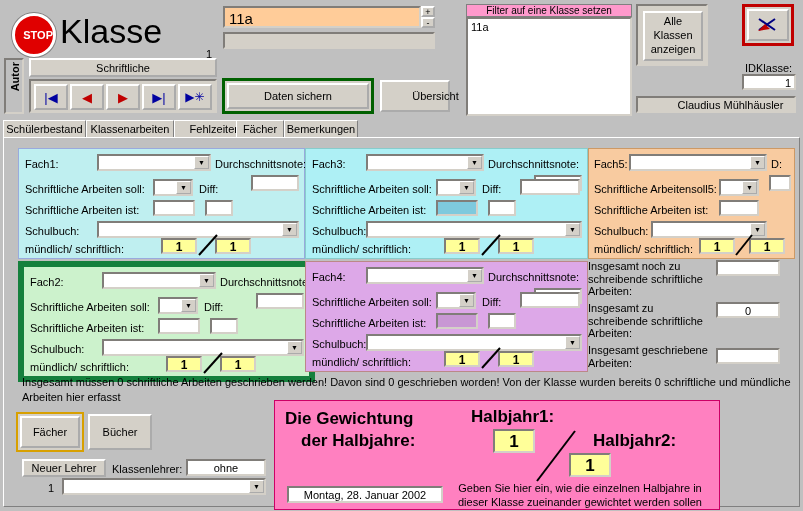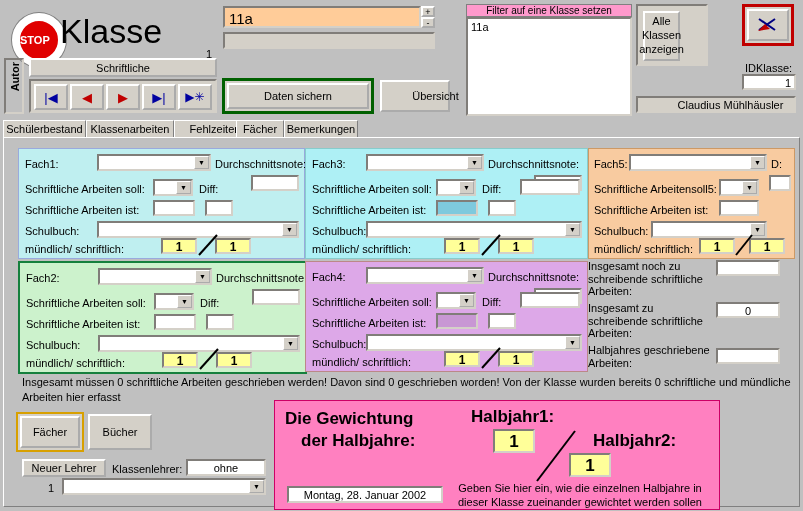--- a/index.html
+++ b/index.html
@@ -29,22 +29,22 @@
     display:flex;align-items:center;justify-content:flex-end;
   }
   .combo .arrow{
     width:15px;height:100%;background:#d4d0c8;border:1px outset #ffffff;
     box-sizing:border-box;display:flex;align-items:center;justify-content:center;
     font-size:7px;line-height:1;
   }
 
   
   #stop-sign{
-    width:38px;height:38px;background:#e00000;border:8px solid #ffffff;
-    border-radius:50%;display:flex;align-items:center;justify-content:flex-start;
+    width:38px;height:38px;background:#e00000;border:3px solid #ffffff;
+    border-radius:50%;display:flex;align-items:center;justify-content:flex-end;
     color:#fff;font-weight:bold;font-size:11px;
     box-shadow:0 0 0 1px #808080;
   }
   #title{font-size:34px;}
   .tabstrip{position:absolute;left:0;top:120px;width:803px;height:18px;}
   .tab{
     position:absolute;top:0;height:18px;background:#d4d0c8;
     border:1px solid #fff;border-right-color:#808080;border-bottom-color:#808080;
     display:flex;align-items:center;justify-content:center;font-size:11px;padding:0 4px;
     box-sizing:border-box;
@@ -101,21 +101,21 @@
 <div class="abs btn" style="left:380px;top:80px;width:70px;height:32px;padding-left:41px;">Übersicht</div>
 
 <div class="abs" style="left:466px;top:4px;width:166px;height:112px;">
   <div style="background:#ff99cc;border:1px solid #808080;box-sizing:border-box;height:13px;font-size:10px;text-align:center;">Filter auf eine Klasse setzen</div>
   <div class="field" style="height:99px;padding:2px 3px;">
     <div>11a</div>
   </div>
 </div>
 
 <div class="abs sunken" style="left:636px;top:4px;width:72px;height:62px;background:#d4d0c8;">
-  <div class="btn" style="position:absolute;left:5px;top:5px;width:37px;height:50px;line-height:1.25;white-space:pre-line;">Alle
+  <div class="btn" style="position:absolute;left:5px;top:5px;width:60px;height:50px;line-height:1.25;white-space:pre-line;">Alle
 Klassen
 anzeigen</div>
 </div>
 
 <div class="abs" style="left:742px;top:4px;width:52px;height:42px;border:3px solid #c00000;box-sizing:border-box;background:#d4d0c8;">
   <div class="btn" style="position:absolute;left:2px;top:2px;right:2px;bottom:2px;">
     <svg width="22" height="18" viewBox="0 0 22 18">
       <path d="M2 3 L18 14" stroke="#000080" stroke-width="2" fill="none"></path>
       <path d="M18 3 L2 14" stroke="#000080" stroke-width="2" fill="none"></path>
       <path d="M1 15 L8 8 L13 13 Z" fill="#c00000"></path>
@@ -167,21 +167,21 @@
   <div class="abs lbl" style="left:6px;top:94px;">mündlich/ schriftlich:</div>
   <div class="abs yellowbox" style="left:142px;top:89px;width:36px;height:16px;">1</div>
   <div class="abs yellowbox" style="left:196px;top:89px;width:36px;height:16px;">1</div>
   <div class="abs" style="left:178px;top:84px;width:22px;height:24px;">
     <svg width="22" height="24">
         <line x1="20" y1="2" x2="2" y2="22" stroke="#000" stroke-width="2"></line>
       </svg>
   </div>
 </div>
 
-<div class="abs" style="left:18px;top:261px;width:285px;height:109px;background:#ccf2cc;border:2px solid #15803d;">
+<div class="abs" style="left:18px;top:261px;width:285px;height:109px;background:#ccf2cc;border:6px solid #15803d;">
   <div class="abs lbl" style="left:6px;top:9px;">Fach2:</div>
   <div class="abs combo" style="left:78px;top:5px;width:114px;height:17px;">
     <span class="arrow">▼</span>
   </div>
   <div class="abs lbl" style="left:196px;top:9px;">Durchschnittsnote:</div>
   <div class="abs field" style="left:232px;top:26px;width:48px;height:16px;"></div>
 
   <div class="abs lbl" style="left:6px;top:34px;">Schriftliche Arbeiten soll:</div>
   <div class="abs combo" style="left:134px;top:30px;width:40px;height:17px;">
     <span class="arrow">▼</span>
@@ -306,21 +306,21 @@
   </div>
 </div>
 
 <div class="abs" style="left:588px;top:260px;width:205px;height:110px;">
   <div class="abs lbl" style="left:0;top:0;width:124px;white-space:normal;line-height:1.15;">Insgesamt noch zu schreibende schriftliche Arbeiten:</div>
   <div class="abs field" style="left:128px;top:0;width:64px;height:16px;"></div>
 
   <div class="abs lbl" style="left:0;top:42px;width:124px;white-space:normal;line-height:1.15;">Insgesamt zu schreibende schriftliche Arbeiten:</div>
   <div class="abs field" style="left:128px;top:42px;width:64px;height:16px;text-align:center;padding-top:1px;">0</div>
 
-  <div class="abs lbl" style="left:0;top:84px;width:124px;white-space:normal;line-height:1.15;">Halbjahres geschriebene Arbeiten:</div>
+  <div class="abs lbl" style="left:0;top:84px;width:124px;white-space:normal;line-height:1.15;">Insgesamt geschriebene Arbeiten:</div>
   <div class="abs field" style="left:128px;top:88px;width:64px;height:16px;"></div>
 </div>
 
 <div class="abs" style="left:22px;top:375px;width:770px;line-height:1.35;">Insgesamt müssen 0 schriftliche Arbeiten geschrieben werden! Davon sind 0 geschrieben worden! Von der Klasse wurden bereits 0 schriftliche und mündliche Arbeiten hier erfasst</div>
 
 <div class="abs" style="left:16px;top:412px;width:68px;height:40px;border:2px solid #d8a000;box-sizing:border-box;background:#d4d0c8;">
   <div class="btn" style="position:absolute;left:2px;top:2px;right:2px;bottom:2px;">Fächer</div>
 </div>
 <div class="abs btn" style="left:88px;top:414px;width:64px;height:36px;">Bücher</div>
 

